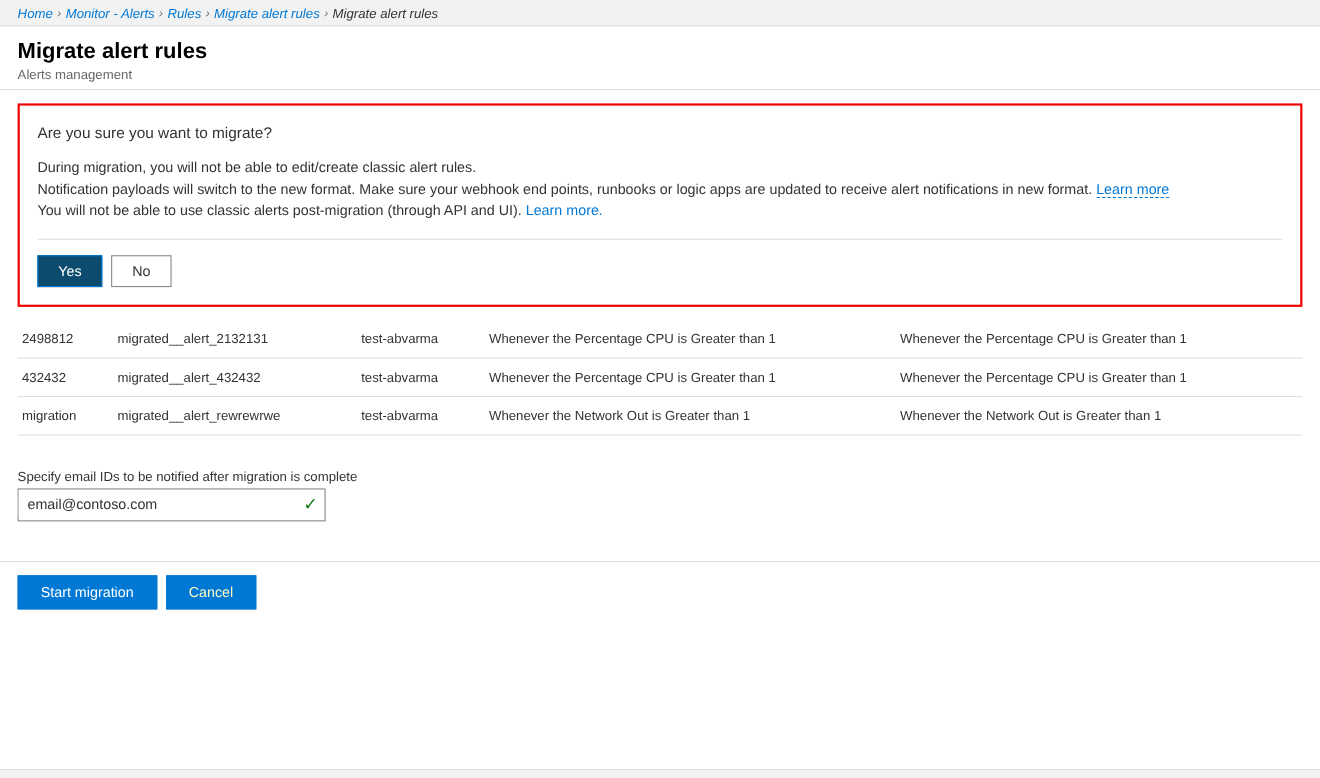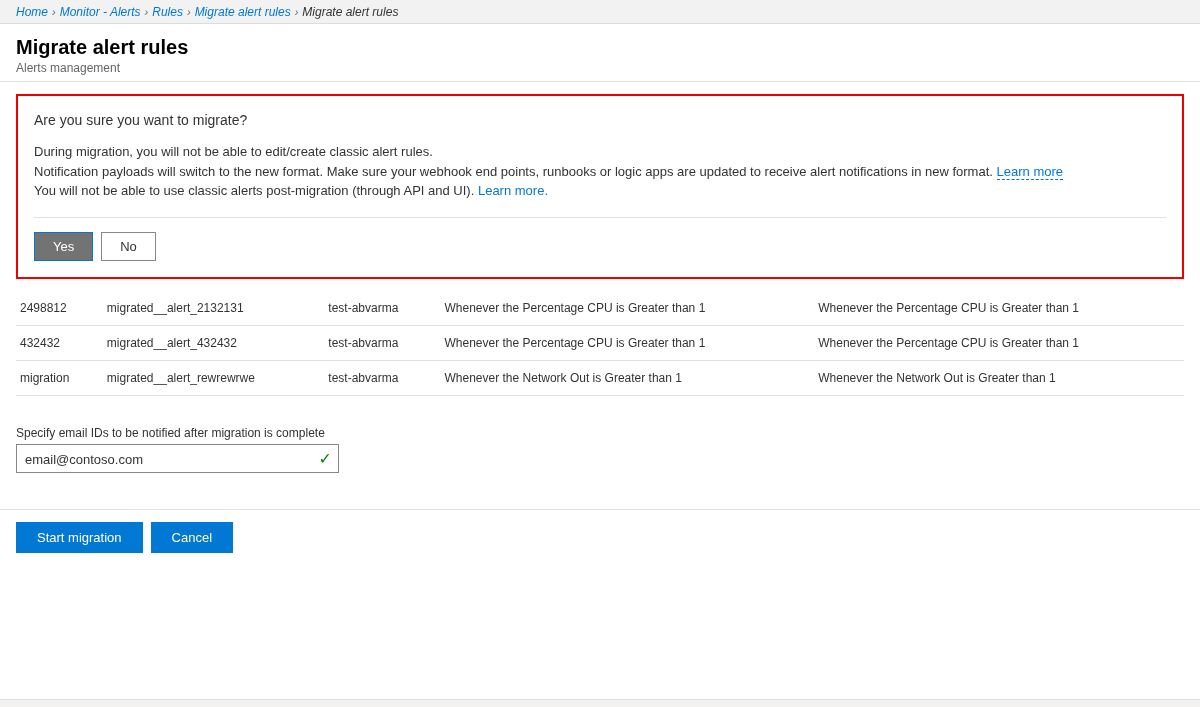--- a/index.html
+++ b/index.html
@@ -82,21 +82,21 @@
     .confirm-divider {
       border: none;
       border-top: 1px solid #e0e0e0;
       margin-bottom: 14px;
     }
     .confirm-buttons {
       display: flex;
       gap: 8px;
     }
     .btn-yes {
-      background: #737373;
+      background: #0c4a6e;
       color: #fff;
       border: 1px solid #0078d4;
       padding: 6px 18px;
       font-size: 13px;
       cursor: pointer;
     }
     .btn-no {
       background: #fff;
       color: #333;
       border: 1px solid #8a8886;
@@ -127,23 +127,23 @@
       margin-top: 30px;
       margin-bottom: 16px;
     }
     .email-label {
       font-size: 12px;
       color: #333;
       margin-bottom: 4px;
     }
     .email-input-wrapper {
       display: flex;
-      align-items: flex-end;
+      align-items: center;
       border: 1px solid #8a8886;
-      width: 323px;
+      width: 280px;
       background: #fff;
     }
     .email-input {
       border: none;
       outline: none;
       padding: 5px 8px;
       font-size: 13px;
       flex: 1;
       color: #333;
     }

